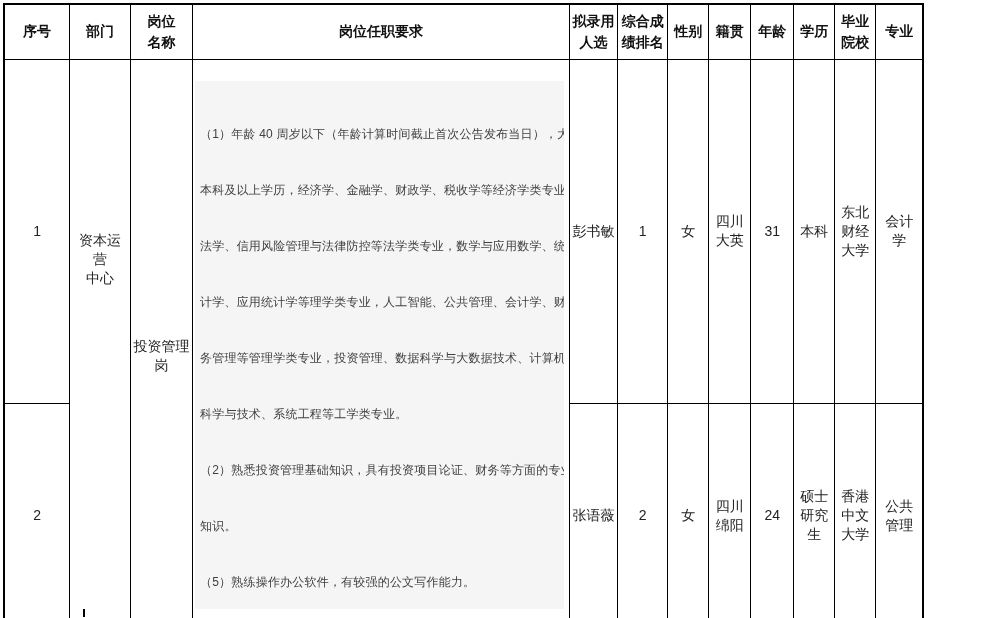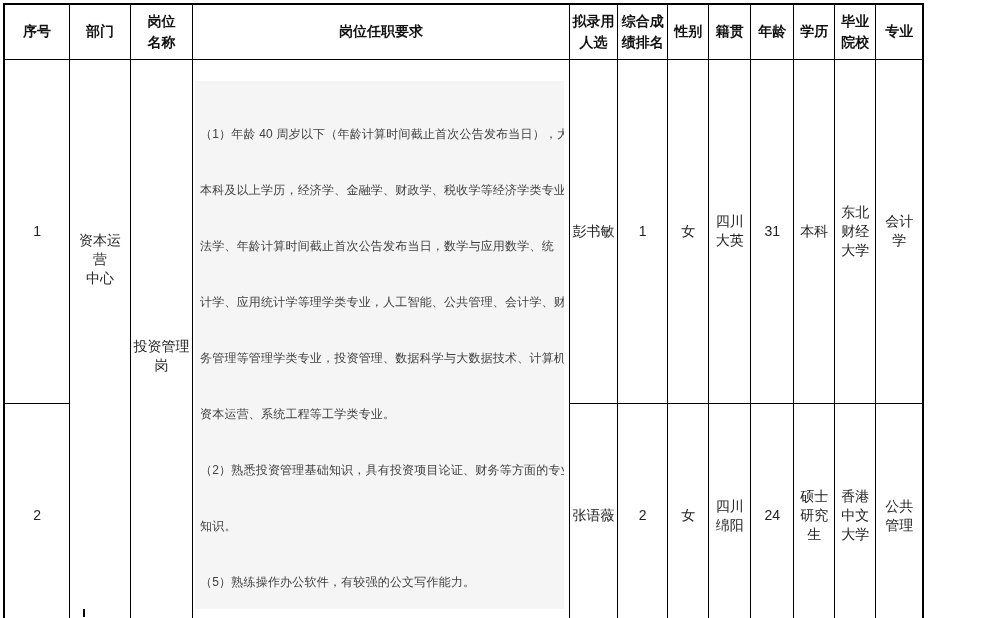--- a/index.html
+++ b/index.html
@@ -81,24 +81,24 @@
     <tr class="r1">
       <td>1</td>
       <td class="dept" rowspan="2">资本运营
 中心</td>
       <td class="pos" rowspan="2">投资管理
 岗</td>
       <td class="req-cell" rowspan="2">
         <div class="req-block">
           <div class="req-line">（1）年龄 40 周岁以下（年龄计算时间截止首次公告发布当日），大学</div>
           <div class="req-line">本科及以上学历，经济学、金融学、财政学、税收学等经济学类专业，</div>
-          <div class="req-line">法学、年龄计算时间截止首次公告发布当日，数学与应用数学、统</div>
+          <div class="req-line">法学、信用风险管理与法律防控等法学类专业，数学与应用数学、统</div>
           <div class="req-line">计学、应用统计学等理学类专业，人工智能、公共管理、会计学、财</div>
           <div class="req-line">务管理等管理学类专业，投资管理、数据科学与大数据技术、计算机</div>
-          <div class="req-line">资本运营、系统工程等工学类专业。</div>
+          <div class="req-line">科学与技术、系统工程等工学类专业。</div>
           <div class="req-line">（2）熟悉投资管理基础知识，具有投资项目论证、财务等方面的专业</div>
           <div class="req-line">知识。</div>
           <div class="req-line">（5）熟练操作办公软件，有较强的公文写作能力。</div>
           
           
           
           
           
         </div>
       </td>

